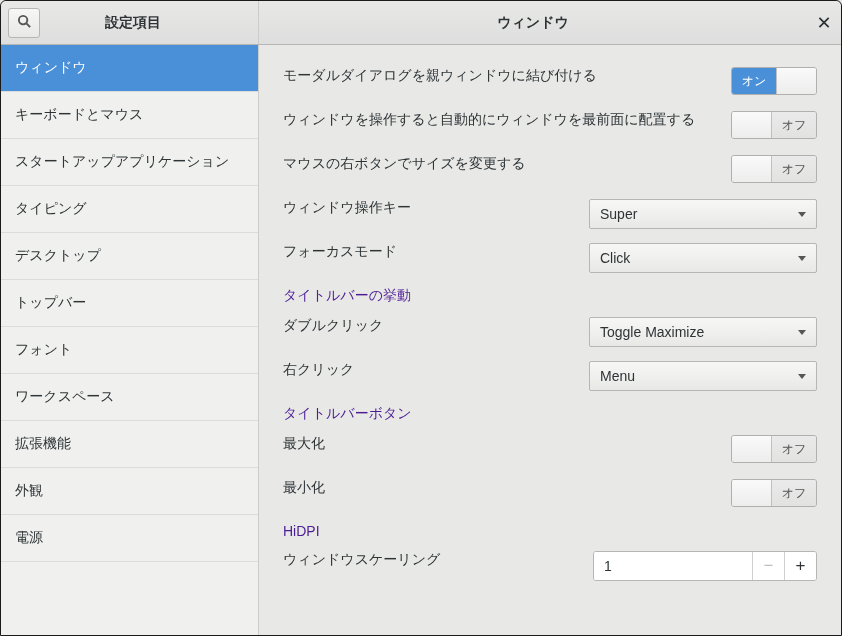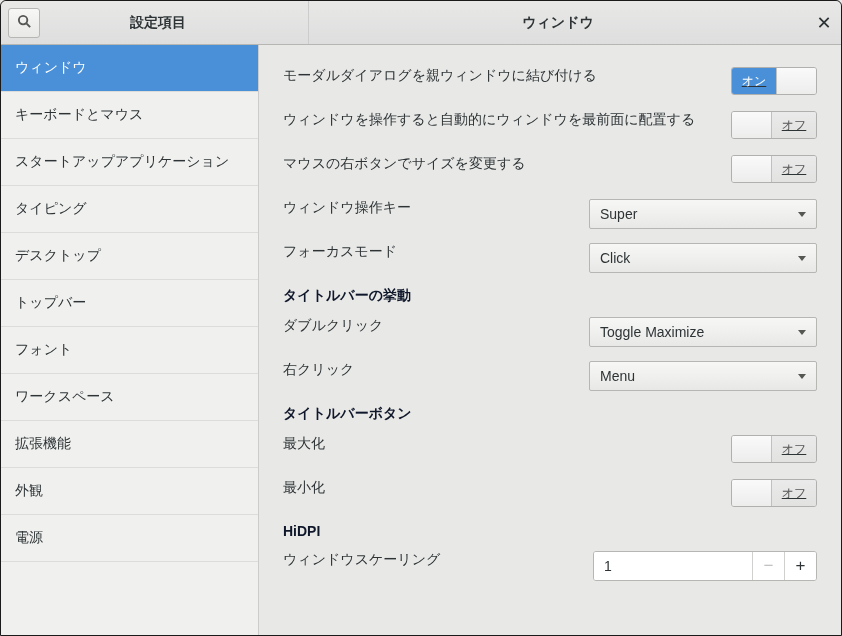--- a/index.html
+++ b/index.html
@@ -24,21 +24,21 @@
     }
     .titlebar {
       height: 44px;
       display: flex;
       align-items: stretch;
       border-bottom: 1px solid #b6b6b3;
       background: linear-gradient(to bottom, #e8e8e7, #dedede);
       border-radius: 6px 6px 0 0;
     }
     .titlebar-left {
-      width: 308px;
+      width: 258px;
       display: flex;
       align-items: center;
       border-right: 1px solid #cccccc;
       position: relative;
     }
     .search-btn {
       width: 32px;
       height: 30px;
       margin-left: 7px;
       background: linear-gradient(to bottom, #f7f7f6, #e8e8e7);
@@ -109,34 +109,33 @@
       display: flex;
       align-items: flex-start;
       margin-bottom: 14px;
       min-height: 30px;
     }
     .row-label {
       flex: 1;
       color: #2e3436;
     }
     .section-header {
-      font-weight: bold;
-      color: #0f172a;
+      font-weight: normal;
+      color: #4c1d95;
       margin-top: 6px;
       margin-bottom: 12px;
     }
     .toggle {
       width: 86px;
       height: 28px;
       border: 1px solid #b0b0af;
       border-radius: 3px;
       display: flex;
       overflow: hidden;
       cursor: pointer;
-      text-decoration: underline;
     }
     .toggle-on .toggle-active {
       background: #4a90d9;
       color: #ffffff;
     }
     .toggle-off .toggle-active {
       background: linear-gradient(to bottom, #eaeaea, #e2e2e1);
       color: #555;
     }
     .toggle-active {

